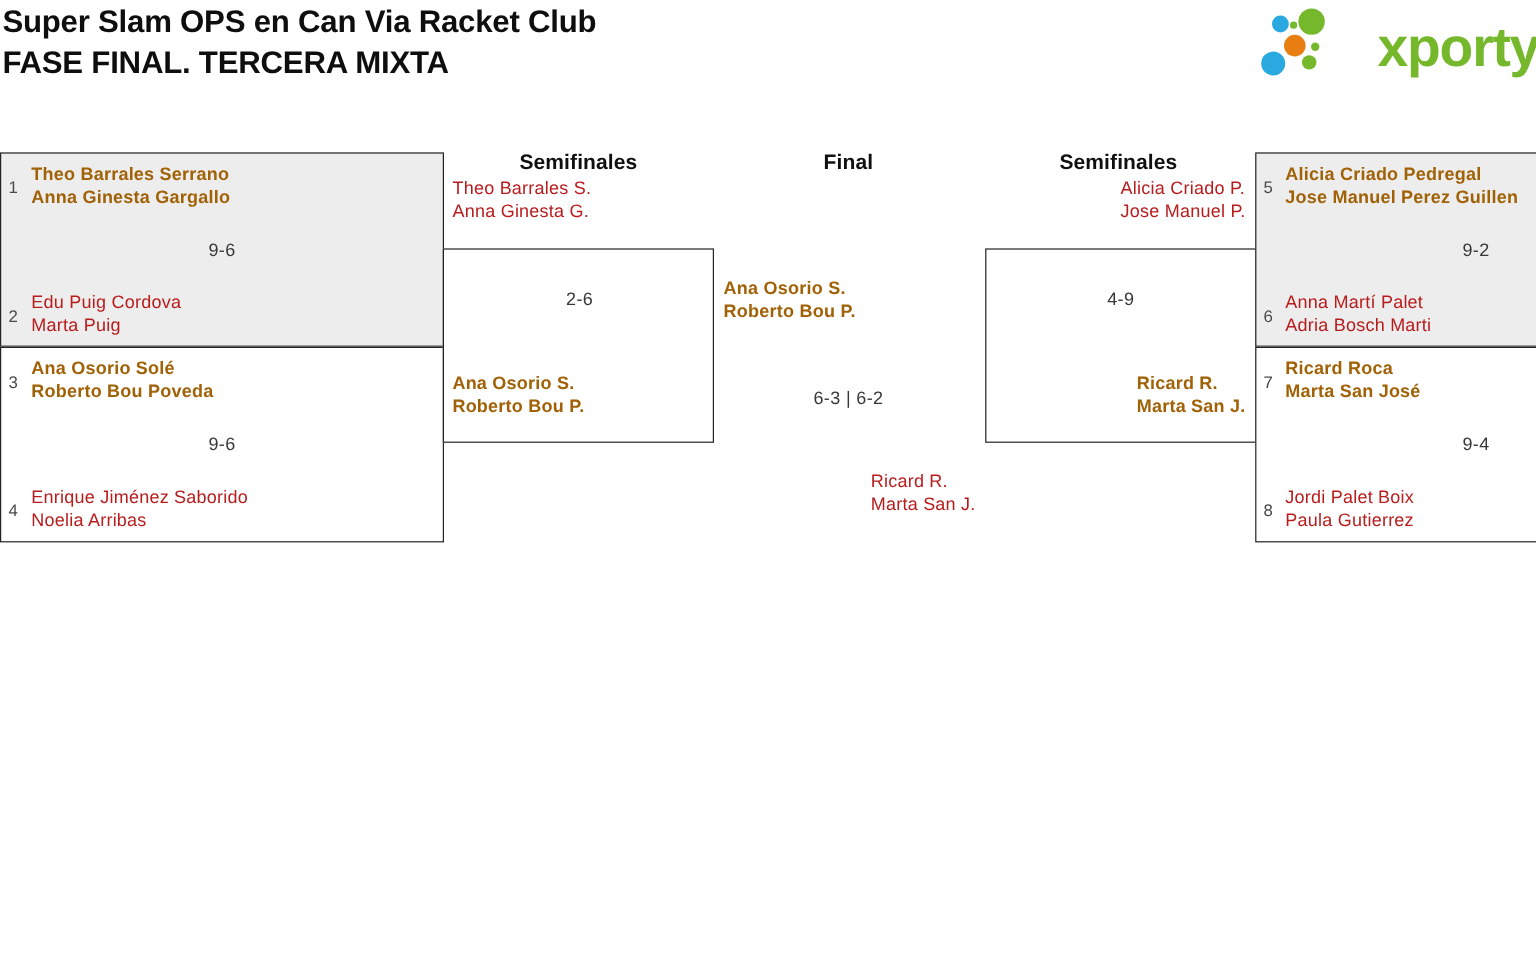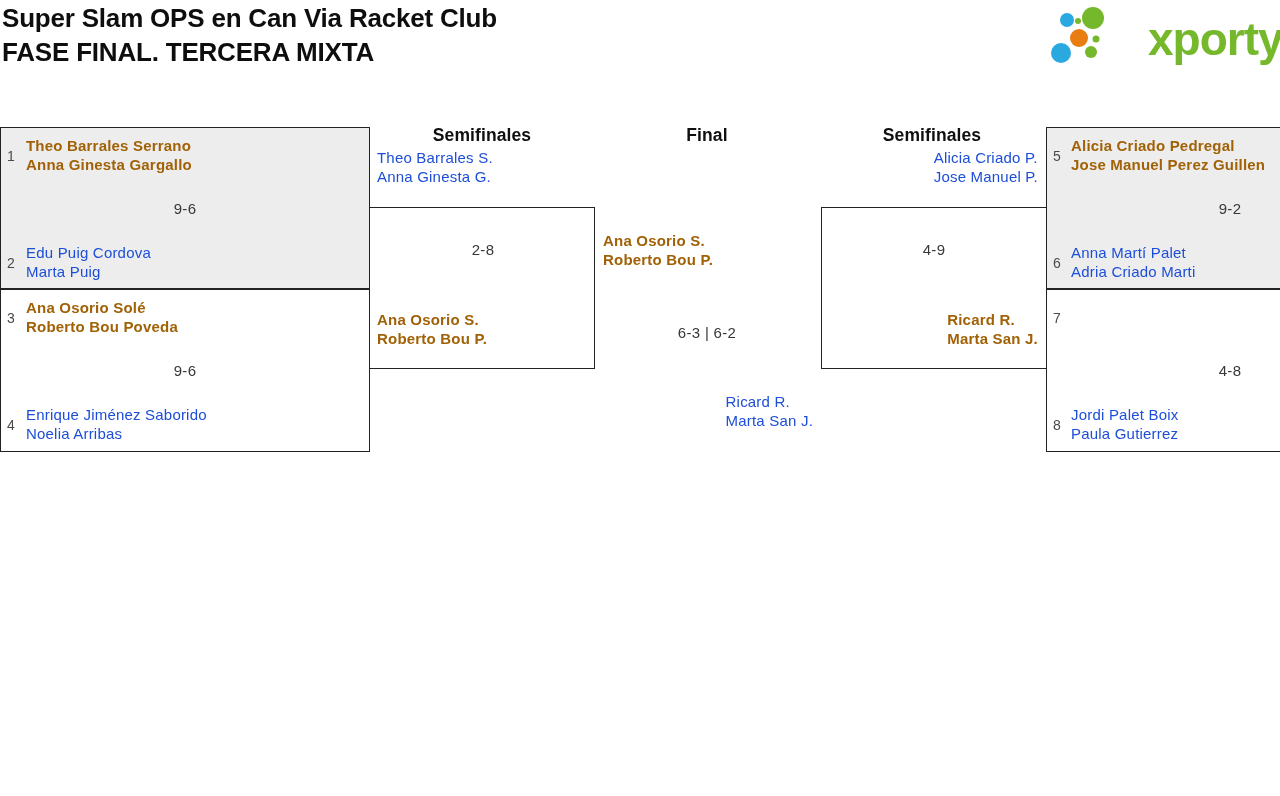--- a/index.html
+++ b/index.html
@@ -18,21 +18,21 @@
   
   .round-label{position:absolute;top:99px;transform:translateX(-50%);font-size:17.5px;font-weight:700;color:#101010;white-space:nowrap;letter-spacing:.1px;margin-top:26px;}
 
   
   .box{position:absolute;box-sizing:border-box;border:1px solid #222;background:#fff;}
   .box.shade{background:#ededed;}
 
   
   .team{position:absolute;font-size:15px;line-height:19px;letter-spacing:.2px;white-space:nowrap;}
   .team.win{font-weight:700;color:#a16207;}
-  .team.lose{font-weight:400;color:#1d4ed8;}
+  .team.lose{font-weight:400;color:#b91c1c;}
   .team.r{text-align:left;}
   .seed{position:absolute;font-size:14px;color:#4a4a4a;}
   .score{position:absolute;font-size:15px;color:#383838;transform:translateX(-50%);white-space:nowrap;letter-spacing:.3px;}
 </style>
 </head>
 <body>
 
 <div class="stage">
 
   <div class="title">
@@ -87,21 +87,21 @@
   <div class="seed" style="left:7px;top:417px">4</div>
   <div class="team lose" style="left:26px;top:405px">
     <div>Enrique Jiménez Saborido</div>
     <div>Noelia Arribas</div>
   </div>
 
   <div class="team lose" style="left:377px;top:148px">
     <div>Theo Barrales S.</div>
     <div>Anna Ginesta G.</div>
   </div>
-  <div class="score" style="left:483px;top:241px">2-8</div>
+  <div class="score" style="left:483px;top:241px">2-6</div>
   <div class="team win" style="left:377px;top:310px">
     <div>Ana Osorio S.</div>
     <div>Roberto Bou P.</div>
   </div>
 
   <div class="team win" style="left:603px;top:231px">
     <div>Ana Osorio S.</div>
     <div>Roberto Bou P.</div>
   </div>
   <div class="score" style="left:707px;top:324px">6-3 | 6-2</div>
@@ -122,24 +122,28 @@
 
   <div class="seed" style="left:1053px;top:148px">5</div>
   <div class="team win" style="left:1071px;top:136px">
     <div>Alicia Criado Pedregal</div>
     <div>Jose Manuel Perez Guillen</div>
   </div>
   <div class="score" style="left:1230px;top:200px">9-2</div>
   <div class="seed" style="left:1053px;top:255px">6</div>
   <div class="team lose" style="left:1071px;top:243px">
     <div>Anna Martí Palet</div>
-    <div>Adria Criado Marti</div>
+    <div>Adria Bosch Marti</div>
   </div>
 
   <div class="seed" style="left:1053px;top:310px">7</div>
-  <div class="score" style="left:1230px;top:362px">4-8</div>
+  <div class="team win" style="left:1071px;top:298px">
+    <div>Ricard Roca</div>
+    <div>Marta San José</div>
+  </div>
+  <div class="score" style="left:1230px;top:362px">9-4</div>
   <div class="seed" style="left:1053px;top:417px">8</div>
   <div class="team lose" style="left:1071px;top:405px">
     <div>Jordi Palet Boix</div>
     <div>Paula Gutierrez</div>
   </div>
 
 </div>
 
 </body></html>

